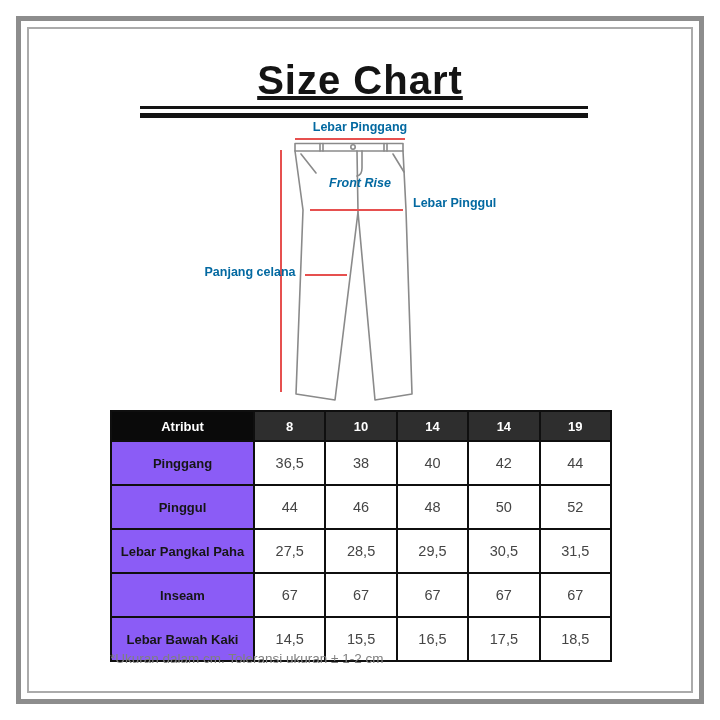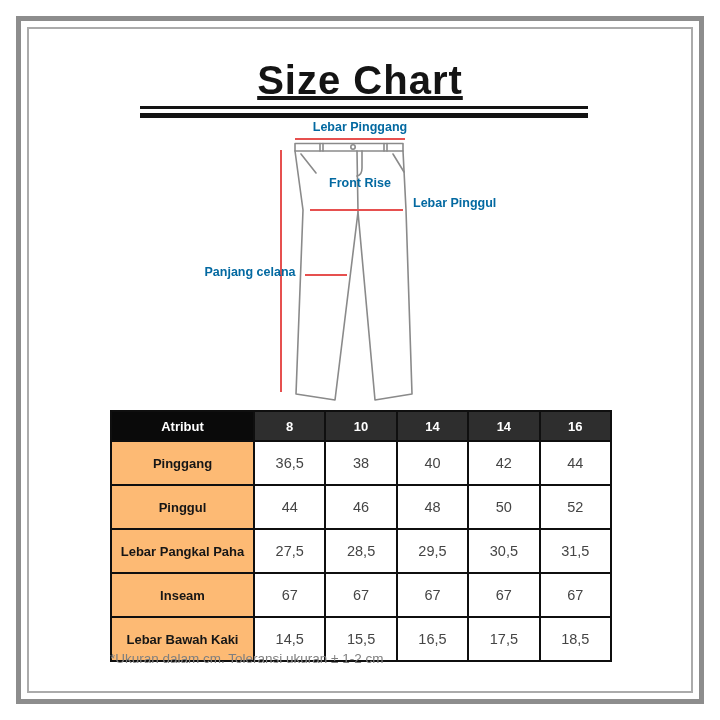--- a/index.html
+++ b/index.html
@@ -28,38 +28,38 @@
   .title-rule .gap{height:4px;}
   .title-rule .thick{height:5px;background:#131313;}
   
   .diagram{position:absolute;left:140px;top:118px;width:440px;height:292px;}
   .diagram svg{position:absolute;left:0;top:0;}
   .dia-label{
     position:absolute;font-size:12.5px;font-weight:bold;color:#0369a1;
     white-space:nowrap;
   }
   .lbl-waist{top:2px;left:0;right:0;text-align:center;}
-  .lbl-frontrise{top:58px;left:0;right:0;text-align:center;}
+  .lbl-frontrise{top:58px;left:0;right:0;text-align:center;font-style:italic;}
   .lbl-hip{top:78px;left:273px;}
   .lbl-length{top:145px;left:60px;width:100px;text-align:center;line-height:19px;white-space:normal;}
   
   .size-table{
     position:absolute;left:110px;top:410px;width:500px;
     border-collapse:collapse;table-layout:fixed;border-radius:8px;
   }
   .size-table th,.size-table td{
     border:2px solid #0f0f0f;text-align:center;vertical-align:middle;
     padding:0;overflow:hidden;
   }
   .size-table th{height:28px;font-size:13px;font-weight:bold;color:#ffffff;}
   .size-table td{height:42px;}
   .col-attr-head{background:#0a0a0a;}
   .col-size-head{background:#2e2e2e;}
   .size-table .label-cell{
-    background:#fdba74;font-weight:bold;color:#161616;font-size:13px;
+    background:#8b5cf6;font-weight:bold;color:#161616;font-size:13px;
   }
   .size-table .value-cell{
     background:#ffffff;color:#454545;font-size:14.5px;
   }
   
   .note{
     position:absolute;left:110px;top:651px;font-size:13.5px;color:#7f7f7f;
   }
 </style>
 </head>
@@ -117,21 +117,21 @@
       <col style="width:71.4px">
         <col style="width:71.4px">
     </colgroup>
     <thead>
       <tr>
         <th class="col-attr-head">Atribut</th>
         <th class="col-size-head">8</th>
         <th class="col-size-head">10</th>
         <th class="col-size-head">14</th>
         <th class="col-size-head">14</th>
-        <th class="col-size-head">16</th>
+        <th class="col-size-head">19</th>
       </tr>
     </thead>
     <tbody>
         <tr>
           <td class="label-cell">Pinggang</td>
           <td class="value-cell">36,5</td>
           <td class="value-cell">38</td>
           <td class="value-cell">40</td>
           <td class="value-cell">42</td>
           <td class="value-cell">44</td>

